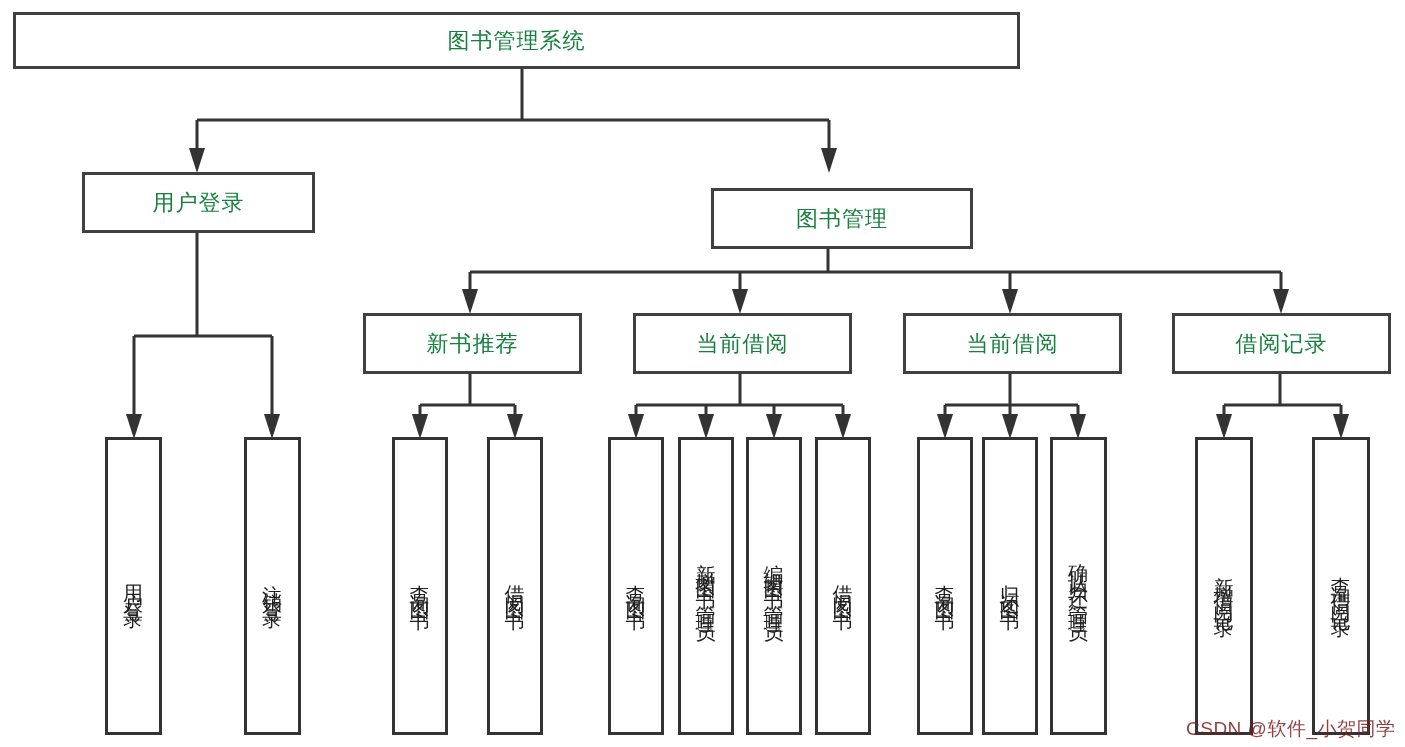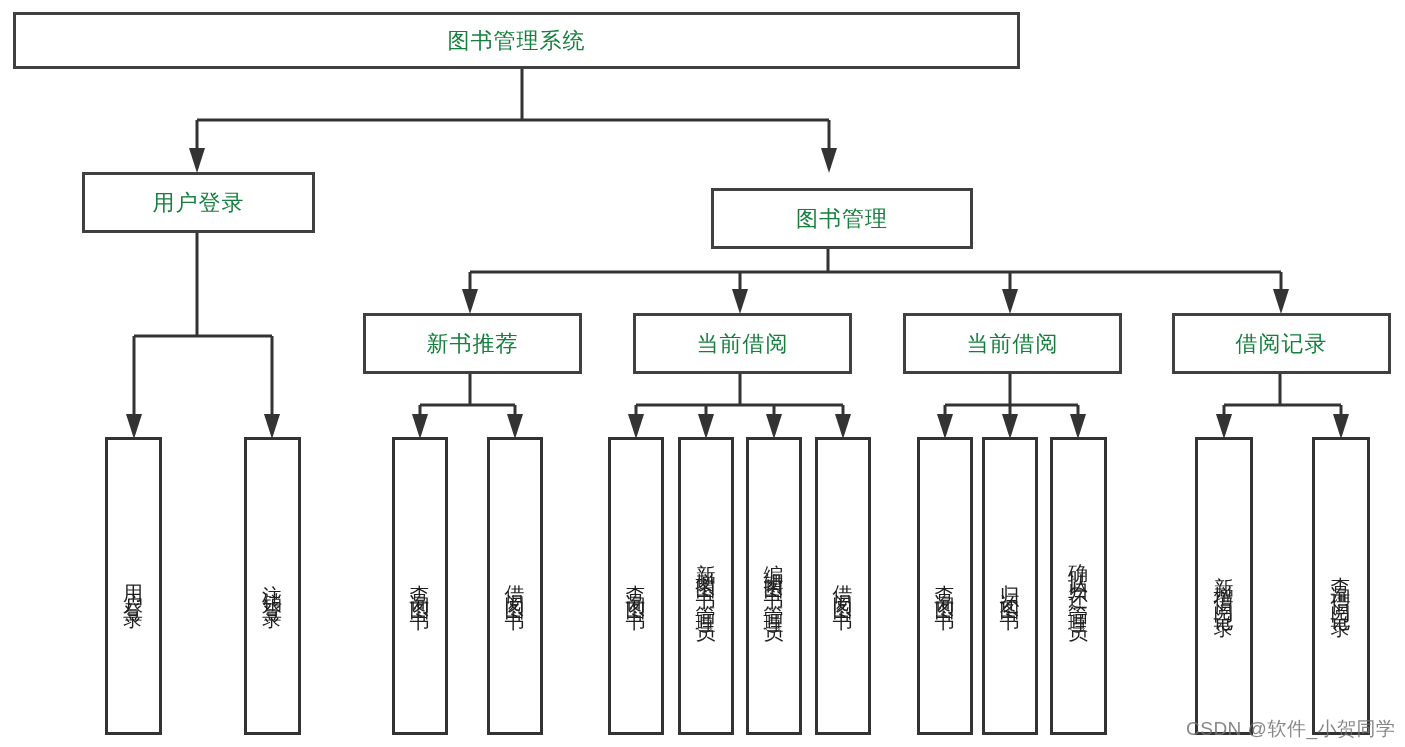--- a/index.html
+++ b/index.html
@@ -49,21 +49,21 @@
   .v6{left:678px;width:56px;}
   .v7{left:746px;width:56px;}
   .v8{left:815px;width:56px;}
   .v9{left:917px;width:56px;}
   .v10{left:982px;width:56px;}
   .v11{left:1050px;width:57px;}
   .v12{left:1195px;width:58px;}
   .v13{left:1312px;width:58px;}
   .watermark{
     position:absolute;left:1186px;top:716px;
-    font-size:19px;color:#737373;opacity:0.85;
+    font-size:19px;color:#7f1d1d;opacity:0.85;
     z-index:5;white-space:nowrap;letter-spacing:0.5px;
   }
 </style>
 </head>
 <body>
 
 <div class="canvas">
 
   <svg class="connector-layer" width="1405" height="747" viewBox="0 0 1405 747">
 

